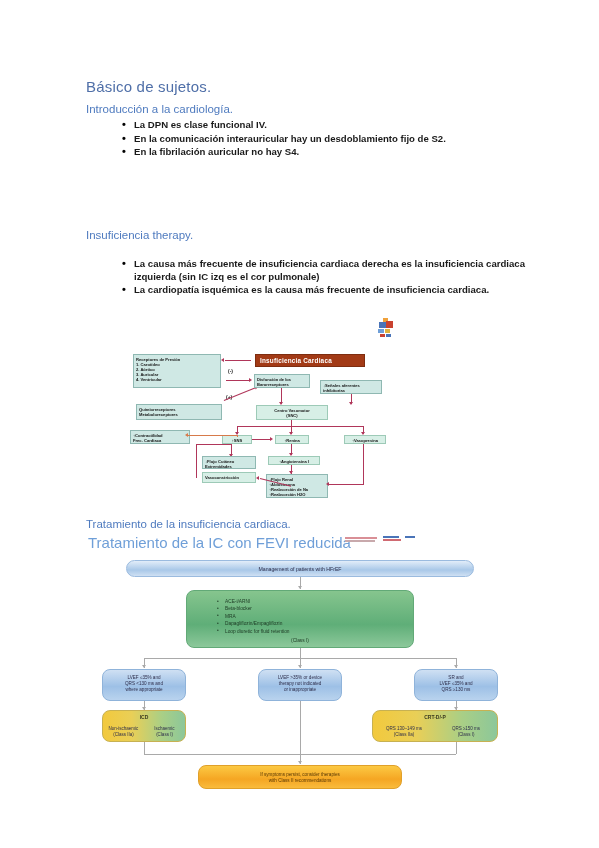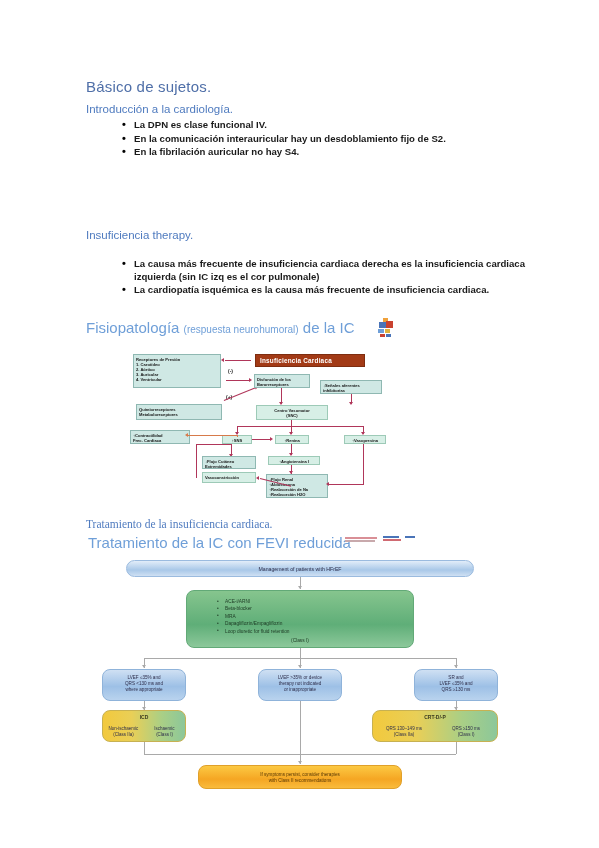--- a/index.html
+++ b/index.html
@@ -3,21 +3,21 @@
 <meta charset="utf-8">
 <style>
   html,body{margin:0;padding:0;background:#fff;}
   body{width:599px;height:848px;font-family:"Liberation Sans",sans-serif;color:#000;overflow:hidden;position:relative;}
   .page{position:relative;width:599px;height:848px;background:#fff;}
 
   
   .h1{position:absolute;left:86px;top:78px;font-size:15px;color:#4f6fa8;letter-spacing:.2px;}
   .h2{position:absolute;left:86px;top:103px;font-size:11.5px;color:#4f7bbf;}
   .h2b{position:absolute;left:86px;top:229px;font-size:11.5px;color:#4f7bbf;}
-  .h2c{position:absolute;left:86px;top:518px;font-size:11.5px;color:#4f7bbf;font-family:Liberation Serif, serif;}
+  .h2c{position:absolute;left:86px;top:518px;font-size:11.5px;color:#4f7bbf;}
   .h3big{position:absolute;left:86px;top:319px;font-size:15px;color:#6f9fd8;}
   .h3big .small{font-size:10px;color:#6f9fd8;}
   .h3big2{position:absolute;left:88px;top:534px;font-size:15px;color:#6f9fd8;}
 
   ul.bul{position:absolute;margin:0;padding:0;list-style:none;}
   ul.bul li{position:relative;font-size:9.6px;line-height:12.6px;color:#1a1a1a;padding-left:14px;margin-bottom:1px;font-weight:bold;}
   ul.bul li:before{content:"\2022";position:absolute;left:2px;top:-1px;font-size:11px;color:#000;}
   ul.bul li.just{text-align:justify;}
   #list1{left:120px;top:119px;width:400px;}
   #list2{left:120px;top:246px;width:405px;margin-top:12px;}
@@ -77,25 +77,20 @@
     <li>En la comunicación interauricular hay un desdoblamiento fijo de S2.</li>
     <li>En la fibrilación auricular no hay S4.</li>
   </ul>
 
   <div class="h2b">Insuficiencia therapy.</div>
   <ul class="bul" id="list2">
     <li class="just">La causa más frecuente de insuficiencia cardiaca derecha es la insuficiencia cardiaca izquierda (sin IC izq es el cor pulmonale)</li>
     <li>La cardiopatía isquémica es la causa más frecuente de insuficiencia cardiaca.</li>
   </ul>
 
-  <div class="h3big">
-    <span>Fisiopatología</span>
-    <span class="small">(respuesta neurohumoral)</span>
-    <span>de la IC</span>
-  </div>
 
   <div class="tinylogo">
     <i style="left:6px;top:0;width:5px;height:4px;background:#f0a13a;"></i>
     <i style="left:2px;top:4px;width:7px;height:6px;background:#4a74b8;"></i>
     <i style="left:9px;top:3px;width:7px;height:7px;background:#c9422f;"></i>
     <i style="left:1px;top:11px;width:6px;height:4px;background:#6f9fd8;"></i>
     <i style="left:8px;top:11px;width:5px;height:4px;background:#e0b23c;"></i>
     <i style="left:3px;top:16px;width:5px;height:3px;background:#c9422f;"></i>
     <i style="left:9px;top:16px;width:5px;height:3px;background:#4a74b8;"></i>
   </div>

